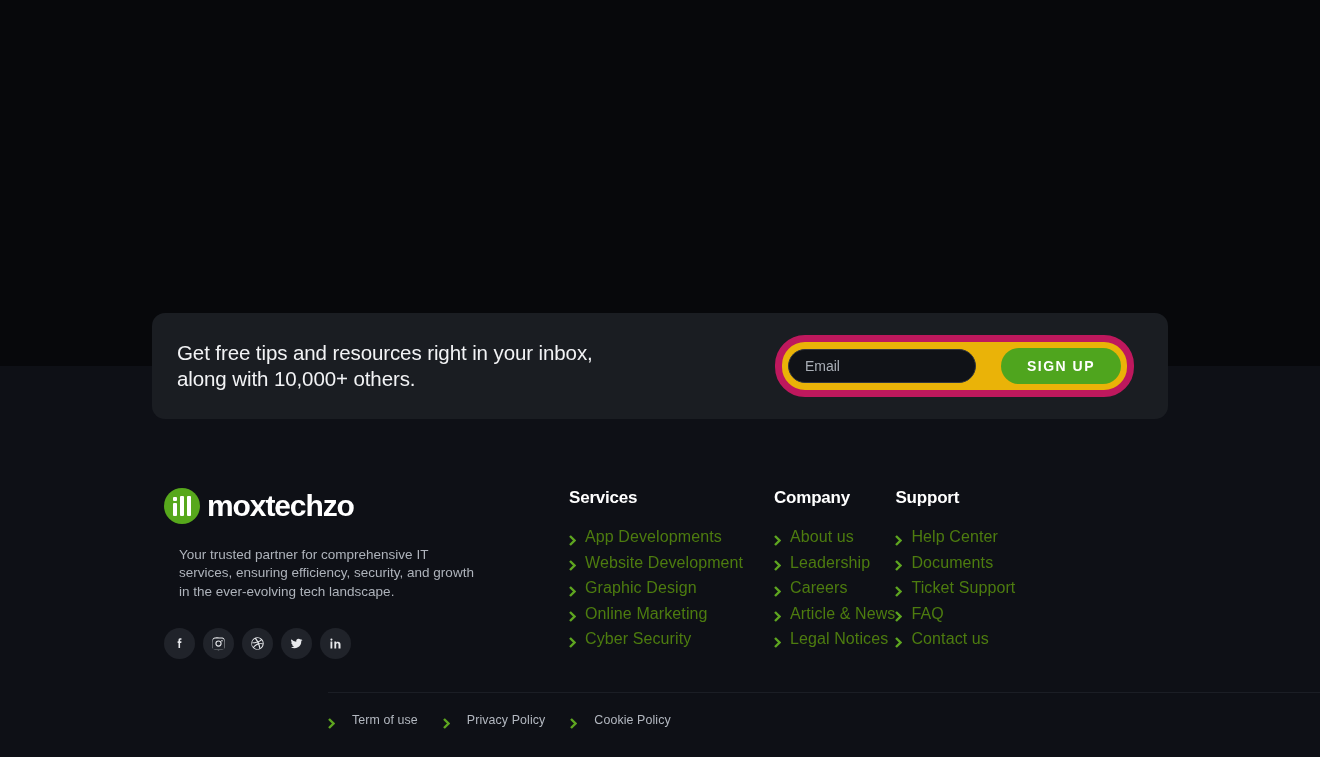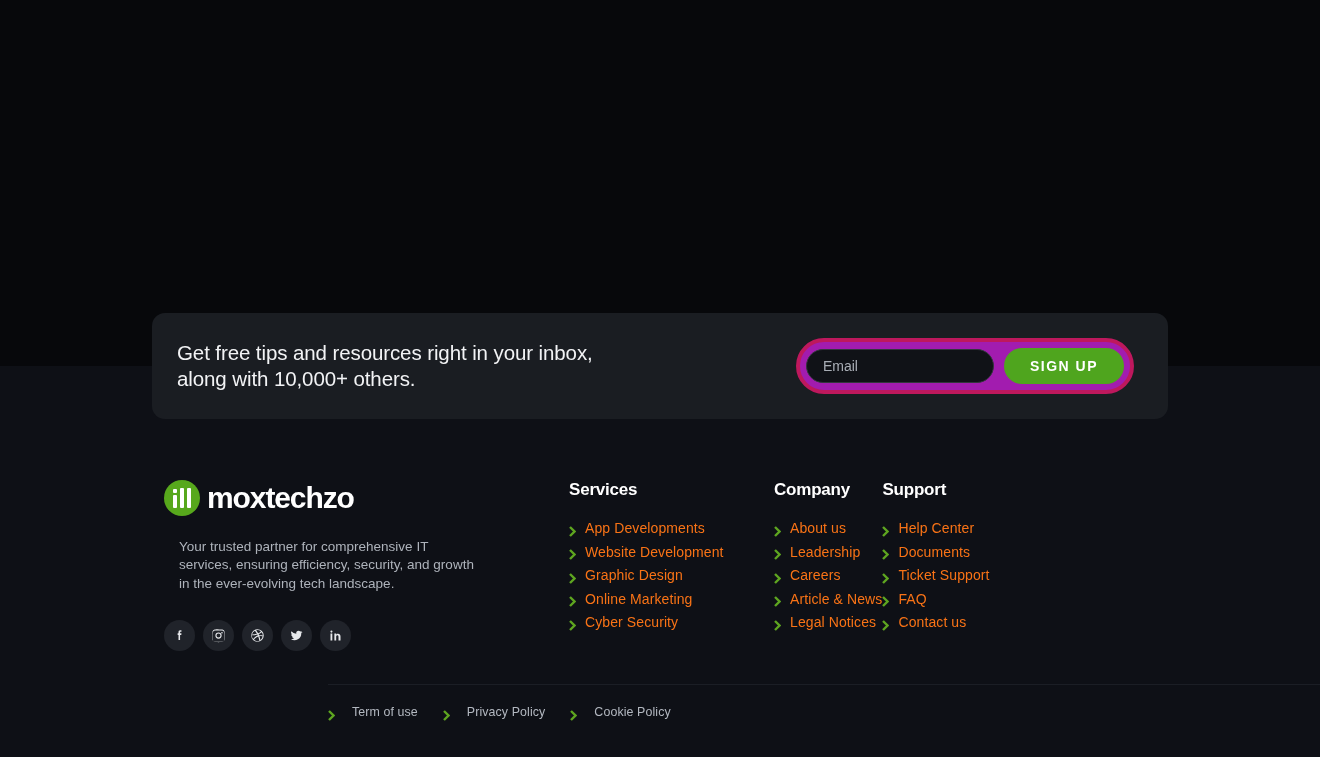--- a/index.html
+++ b/index.html
@@ -46,23 +46,23 @@
     line-height:26px;
     color:#f2f3f5;
     letter-spacing:-0.1px;
     font-weight:400;
     white-space:pre-line;
   }
 
   .signup-shell {
     display:flex;
     align-items:center;
-    gap:10px;
-    background:#a21caf;
-    border:4px solid #be185d;
+    gap:25px;
+    background:#eab308;
+    border:7px solid #be185d;
     border-radius:30px;
     padding:6px;
   }
 
   .email-input {
     width:188px;
     height:34px;
     border-radius:20px;
     background:#101217;
     border:1px solid #32363d;
@@ -93,21 +93,21 @@
   .footer {
     position:absolute;
     left:0; top:440px;
     width:1320px;
     height:317px;
     z-index:3;
   }
 
   .footer-inner {
     position:absolute;
-    left:164px; top:0;
+    left:164px; top:8px;
     width:1010px;
   }
 
   .footer-cols {
     display:flex;
     padding-top:40px;
   }
 
   
   .brand-col { width:405px; }
@@ -186,22 +186,22 @@
     margin-bottom:7.6px;
     cursor:pointer;
   }
   .chev {
     flex:0 0 auto;
     width:7px; height:11px;
     display:block;
   }
   .chev svg { width:7px; height:11px; stroke:#5ea520; fill:none; stroke-width:2.4; }
   .link-text {
-    font-size:14px;
-    color:#f97316;
+    font-size:16px;
+    color:#4d7c0f;
     letter-spacing:0.1px;
   }
 
   
   .divider {
     position:absolute;
     left:164px; top:244px;
     width:1010px; height:1px;
     background:#1b1e25;
   }

